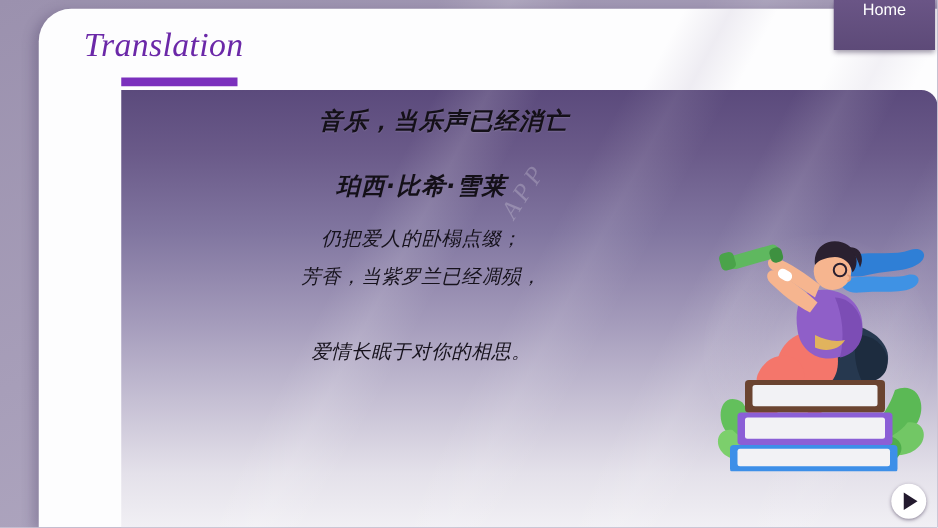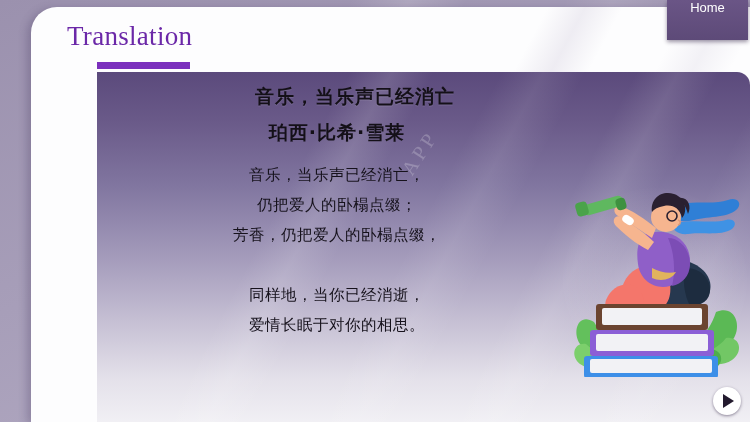--- a/index.html
+++ b/index.html
@@ -30,20 +30,21 @@
     cursor:pointer; z-index:40;
   }
 
   
   #white-panel{
     position:absolute; left:31px; top:7px; right:0; bottom:0;
     background:#fdfdfe;
     border-top-left-radius:26px;
     box-shadow:-4px 2px 9px rgba(70,55,95,.30);
     overflow:hidden;
+    font-style:italic;
   }
   
   #panel-sheen{
     position:absolute; inset:0; pointer-events:none;
     background:
       linear-gradient(118deg, rgba(170,160,190,0.00) 55%, rgba(170,160,190,0.18) 59%, rgba(170,160,190,0.00) 63%),
       linear-gradient(118deg, rgba(170,160,190,0.00) 70%, rgba(170,160,190,0.13) 74%, rgba(170,160,190,0.00) 78%);
   }
 
   
@@ -92,21 +93,21 @@
   }
 
   
   #poem{
     position:absolute; left:0; top:12px; width:480px;
     text-align:center; color:#141018;
   }
   .poem-title{
     font-family:"DejaVu Sans", sans-serif;
     font-weight:bold; font-size:19px; letter-spacing:1px;
-    margin-bottom:10px; text-shadow:0 1px 1px rgba(255,255,255,.12);padding-left:36px;
+    margin-bottom:26px; text-shadow:0 1px 1px rgba(255,255,255,.12);padding-left:36px;
   }
   .poem-author{
     font-family:"DejaVu Sans", sans-serif;
     font-weight:bold; font-size:19px; letter-spacing:1px;
     margin-bottom:14px;
   }
   .poem-line{
     font-family:"DejaVu Sans", sans-serif;
     font-size:15.5px; line-height:30px; letter-spacing:.5px;
     color:#16121c;
@@ -157,27 +158,25 @@
     <div id="title-rule"></div>
 
     <div id="content-box">
       <div id="content-sheen"></div>
       <div id="watermark">APP</div>
 
       <div id="poem">
         <div class="poem-title">音乐，当乐声已经消亡</div>
         <div class="poem-author">珀西·比希·雪莱</div>
 
-        <div class="poem-line">音乐，当乐声已经消亡，</div>
         <div class="poem-line">仍把爱人的卧榻点缀；</div>
-        <div class="poem-line">芳香，仍把爱人的卧榻点缀，</div>
+        <div class="poem-line">芳香，当紫罗兰已经凋殒，</div>
 
         <div class="stanza-gap"></div>
 
-        <div class="poem-line">同样地，当你已经消逝，</div>
         <div class="poem-line">爱情长眠于对你的相思。</div>
       </div>
 
       <div id="illustration">
         <svg viewBox="0 0 190 205" xmlns="http://www.w3.org/2000/svg">
           <defs>
             <radialGradient id="halo" cx="50%" cy="52%" r="54%">
               <stop offset="0%" stop-color="#ffffff" stop-opacity="0.20"></stop>
               <stop offset="100%" stop-color="#ffffff" stop-opacity="0"></stop>
             </radialGradient>

